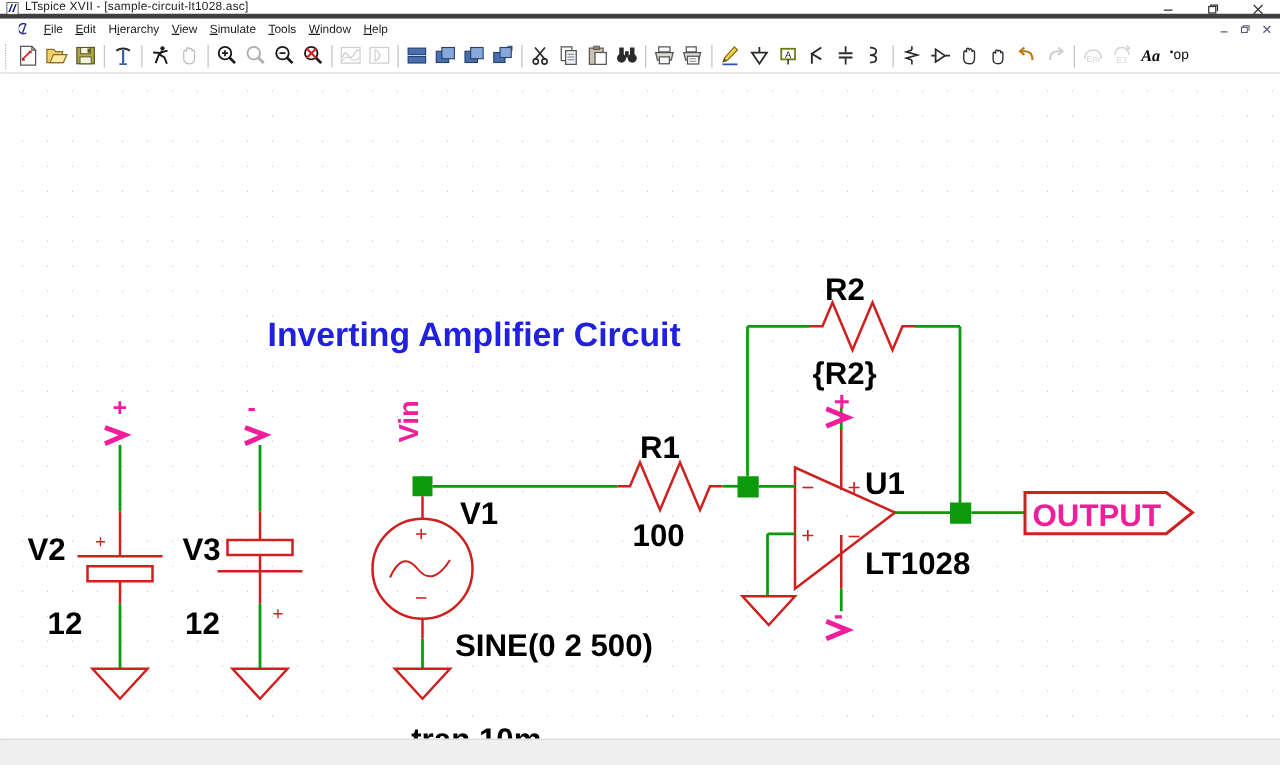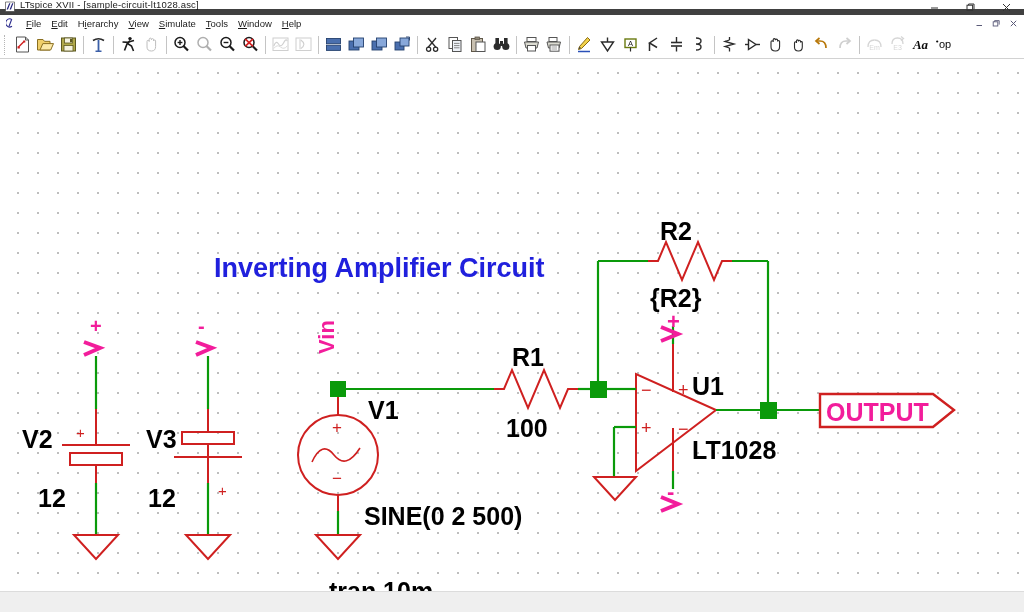--- a/index.html
+++ b/index.html
@@ -12,21 +12,21 @@
   }
 
   
   .titlebar {
     height: 15px;
     background: #ffffff;
     display: flex;
     align-items: center;
     padding-left: 4px;
     position: relative;
-    border-bottom: 6px solid #404040;
+    border-bottom: 4px solid #404040;
   }
   .tb-icon {
     width: 12px; height: 12px;
     margin-right: 4px;
     display: inline-block;
     position: relative;
     flex: 0 0 auto;
   }
   .tb-title {
     font-size: 9.5px;
@@ -48,21 +48,21 @@
     line-height: 1;
   }
   .win-btn svg { display:block; }
 
   
   .menubar {
     height: 16px;
     background: #ffffff;
     display: flex;
     align-items: center;
-    padding-left: 4px;
+    padding-left: 13px;
     position: relative;
   }
   .menu-sysicon {
     width: 15px; height: 14px;
     display:flex; align-items:center; justify-content:center;
     margin-right: 2px;
   }
   .menu-item {
     font-size: 9.5px;
     color: #1b1b1b;

